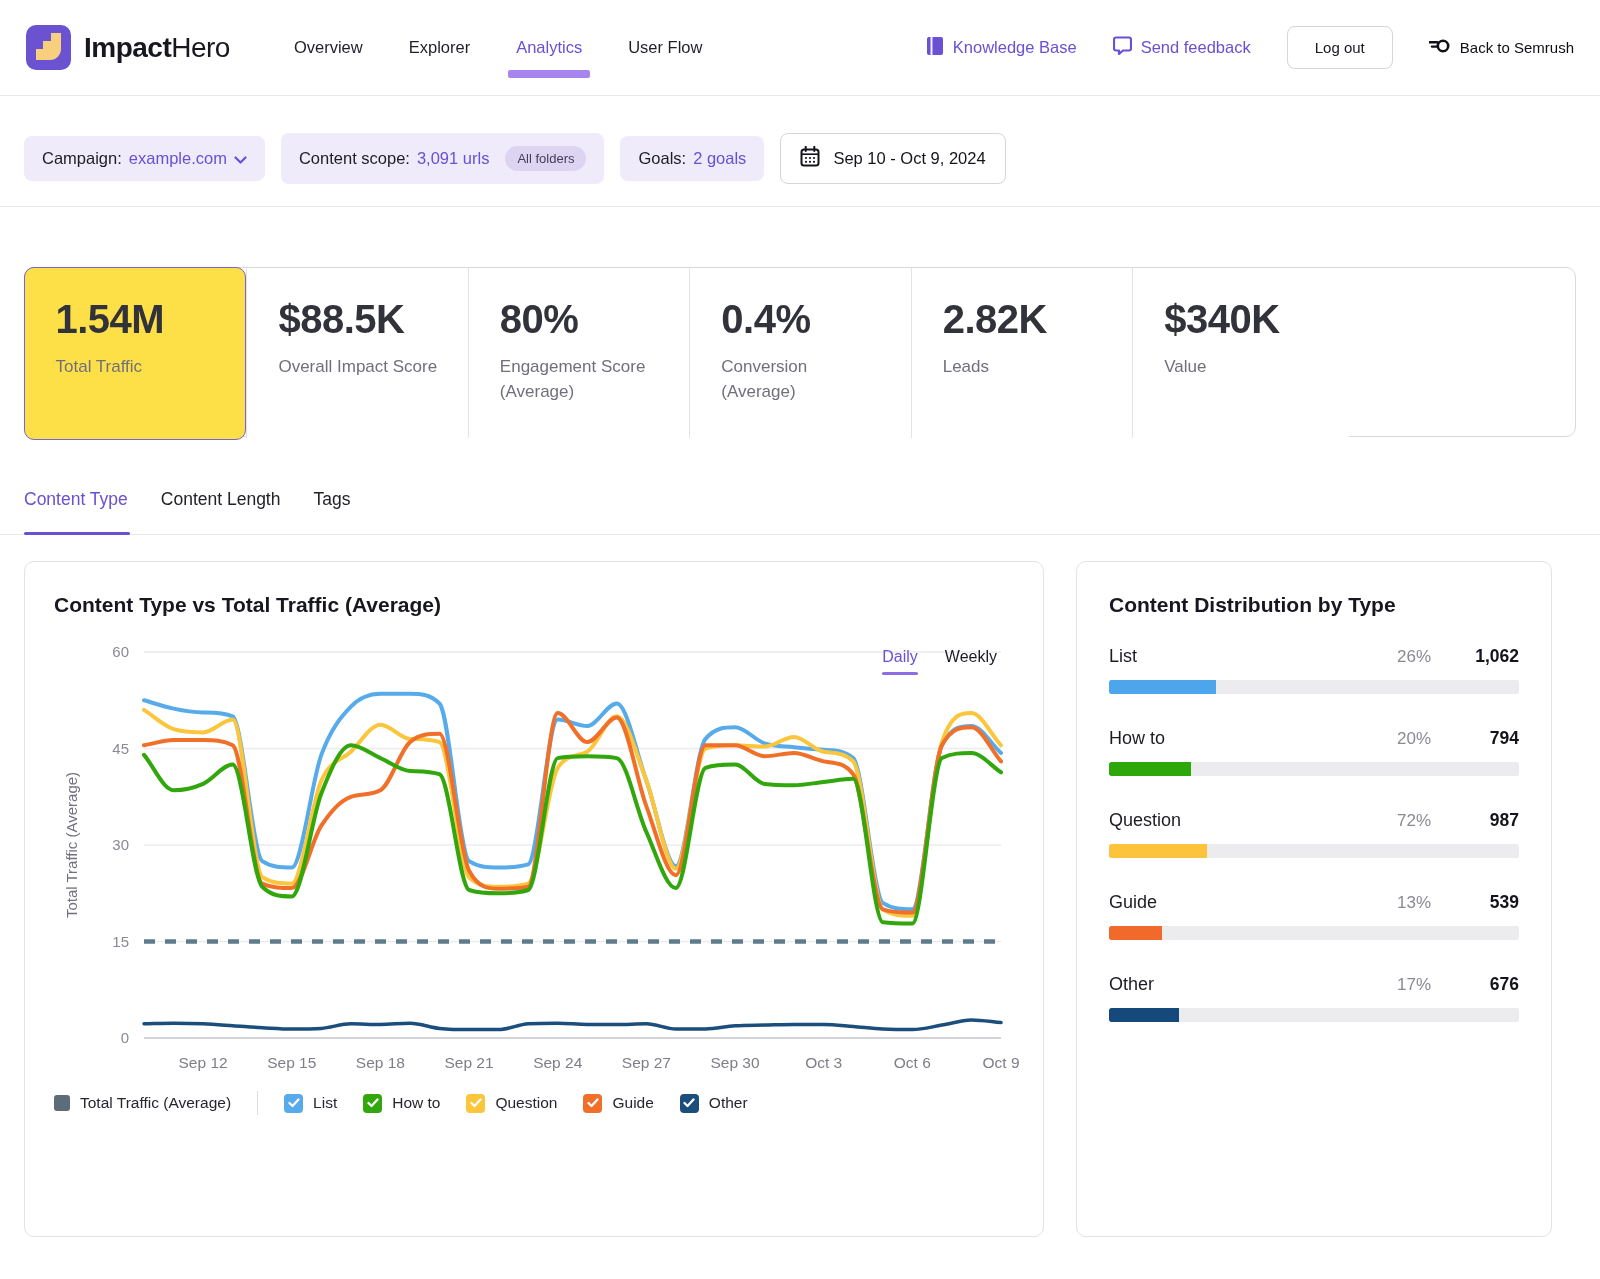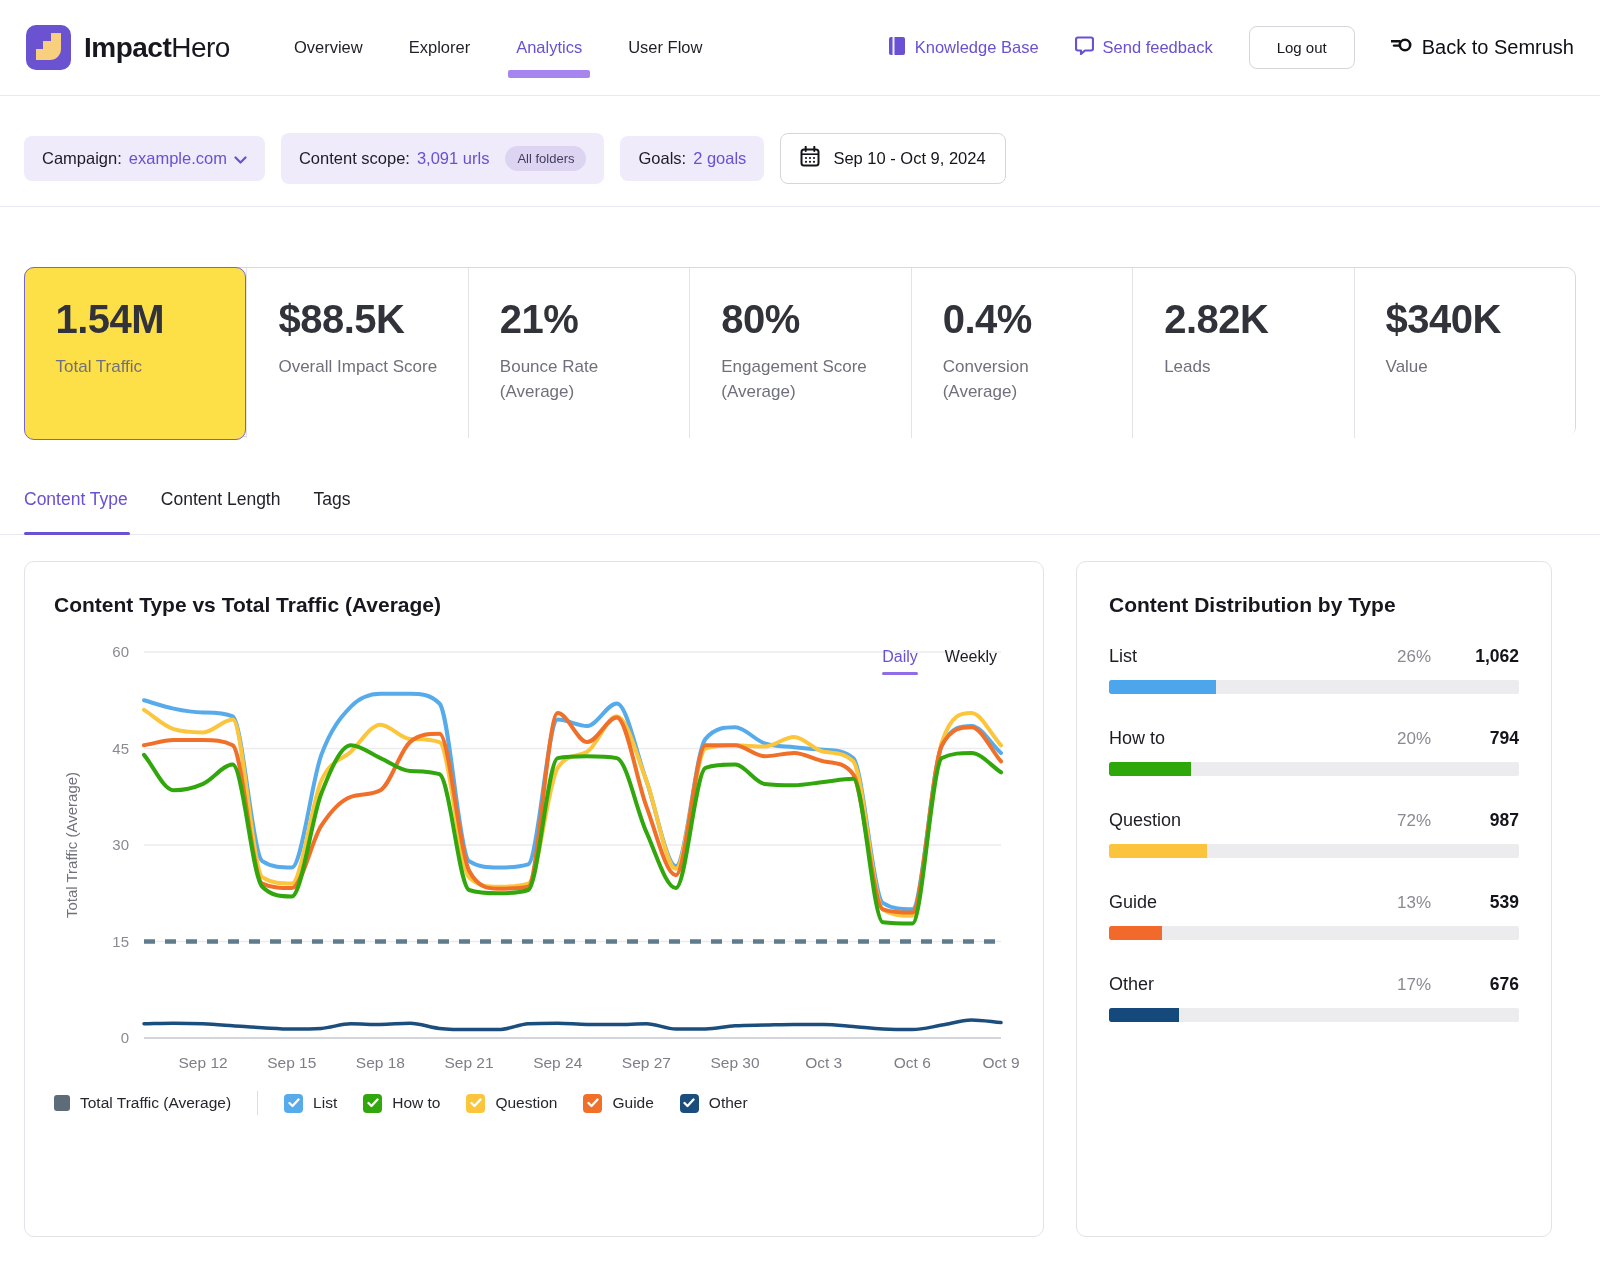--- a/index.html
+++ b/index.html
@@ -16,21 +16,21 @@
   .logo-text{font-size:28px; letter-spacing:-0.5px;}
   .logo-text b{font-weight:700; color:#17171F;}
   .logo-text span{font-weight:300; color:#17171F;}
   .nav{display:flex; margin-left:64px; gap:46px; height:100%;}
   .nav-item{display:flex; align-items:center; font-size:16.5px; color:#1F1F28; cursor:pointer; position:relative; height:100%;text-align:right;}
   .nav-item.active{color:var(--purple);}
   .nav-item.active::after{content:""; position:absolute; left:-8px; right:-8px; bottom:0; height:8px; background:var(--purple-ul); border-radius:2px;}
   .h-right{margin-left:auto; display:flex; align-items:center; gap:36px;}
   .hlink{display:flex; align-items:center; gap:9px; color:var(--purple); font-size:16.5px; cursor:pointer;}
   .logout{padding:12px 27px; border:1px solid #D5D5DC; border-radius:8px; background:#fff; font-size:15px; color:#17171F; cursor:pointer; font-family:inherit;}
-  .backlink{display:flex; align-items:center; gap:9px; color:#0E0E14; font-size:20px; cursor:pointer;}
+  .backlink{display:flex; align-items:center; gap:9px; color:#0E0E14; font-size:15px; cursor:pointer;}
   
   .filters{display:flex; align-items:center; gap:16px; padding:37px 24px 22px 24px; border-bottom:1px solid var(--border);}
   .chip{background:var(--chip); border-radius:8px; padding:13px 18px; font-size:16.5px; display:flex; align-items:center; gap:7px; cursor:pointer; color:#1D1D26;}
   .chip .val{color:var(--purple);}
   .badge{background:var(--badge); color:#413D5C; font-size:13px; padding:5px 12px; border-radius:20px; margin-left:9px;}
   .date-btn{background:#fff; border:1px solid #D5D5DC; border-radius:8px; padding:12px 19px; font-size:16.5px; display:flex; align-items:center; gap:13px; cursor:pointer; font-family:inherit; color:#14141C;}
   
   .kpi-row{margin:60px 24px 0 24px; border:1px solid var(--border-dark); border-radius:10px; display:grid; grid-template-columns:repeat(7,1fr); height:170px;}
   .kpi{padding:29px 16px 0 31px; cursor:pointer; background:#fff;}
   .kpi + .kpi{border-left:1px solid #E3E3E9;}
@@ -163,24 +163,20 @@
 </div>
 
 <div class="kpi-row">
   <div class="kpi selected">
     <div class="kpi-value">1.54M</div>
     <div class="kpi-label">Total Traffic</div>
   </div>
   <div class="kpi">
     <div class="kpi-value">$88.5K</div>
     <div class="kpi-label">Overall Impact Score</div>
-  </div>
-  <div class="kpi">
-    <div class="kpi-value">21%</div>
-    <div class="kpi-label">Bounce Rate (Average)</div>
   </div>
   <div class="kpi">
     <div class="kpi-value">80%</div>
     <div class="kpi-label">Engagement Score (Average)</div>
   </div>
   <div class="kpi">
     <div class="kpi-value">0.4%</div>
     <div class="kpi-label">Conversion (Average)</div>
   </div>
   <div class="kpi">

